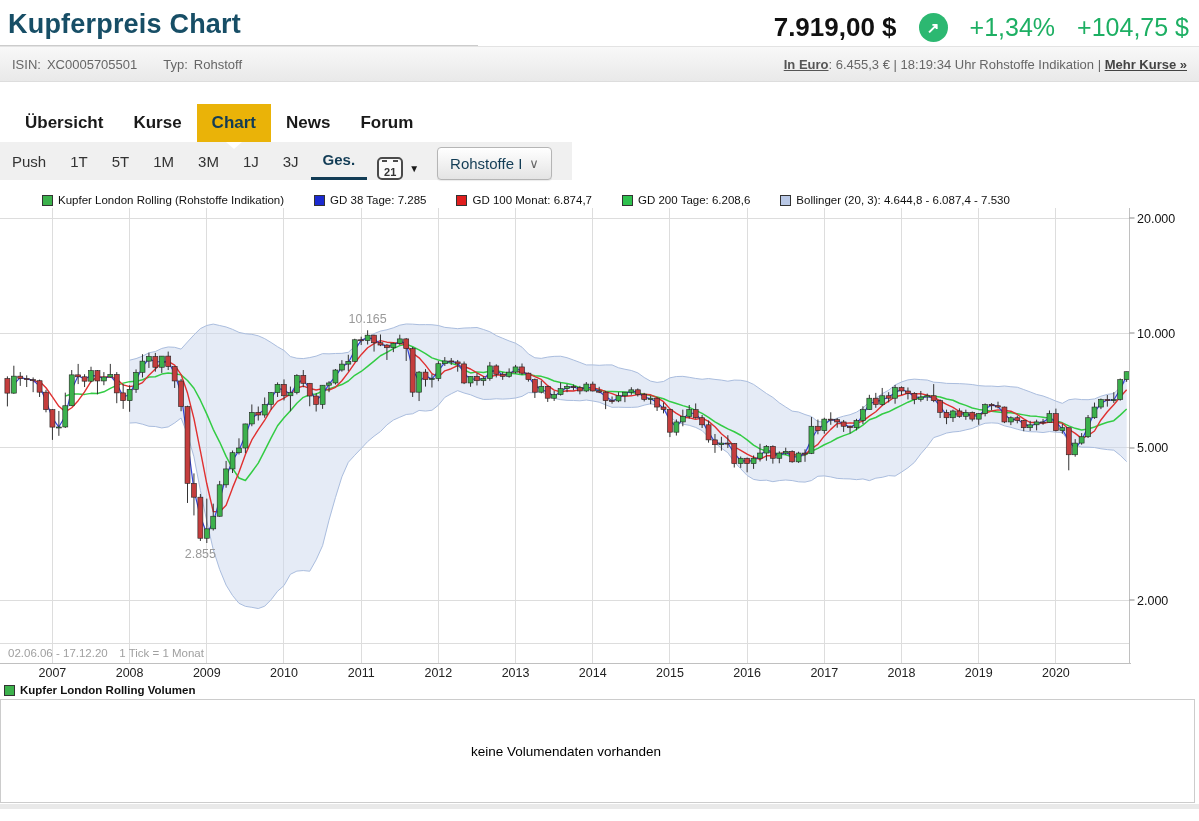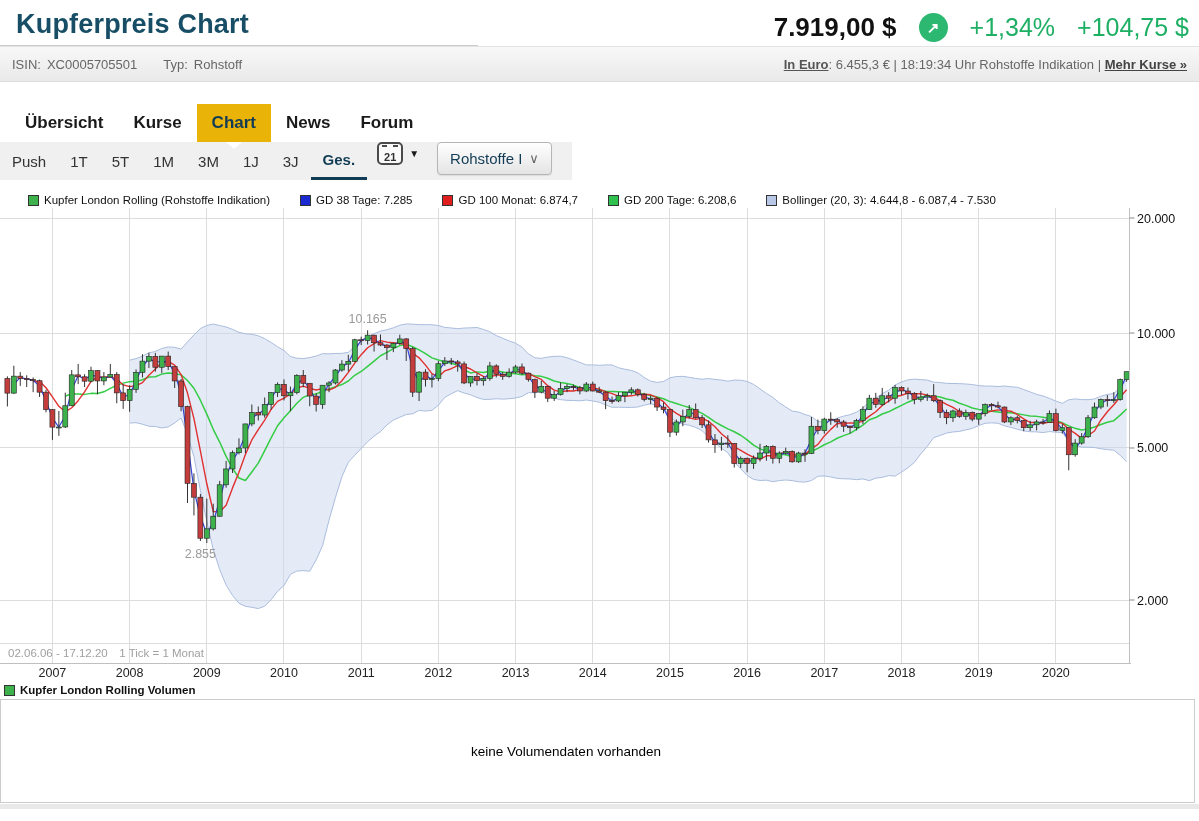--- a/index.html
+++ b/index.html
@@ -1,48 +1,48 @@
 <!DOCTYPE html>
 <html><head>
 <meta charset="utf-8">
 <style>
   html,body{margin:0;padding:0;background:#fff;}
   body{width:1199px;font-family:"Liberation Sans",sans-serif;color:#222;}
   
   .header{display:flex;justify-content:space-between;align-items:flex-start;}
-  .title-wrap{padding:9px 0 5px 16px;border-bottom:1px solid #ccc;width:478px;box-sizing:border-box;}
+  .title-wrap{padding:9px 0 5px 8px;border-bottom:1px solid #ccc;width:478px;box-sizing:border-box;}
   .page-title{font-size:27px;font-weight:bold;color:#174e66;letter-spacing:.2px;}
   .price-area{display:flex;align-items:center;gap:22px;margin:12px 10px 0 0;justify-content:space-between;}
   .price{font-size:26px;font-weight:600;color:#111;}
   .trend-circle{width:29px;height:29px;border-radius:50%;background:#2cb871;color:#fff;display:flex;align-items:center;justify-content:center;font-size:15px;font-weight:bold;}
   .chg{font-size:25px;color:#1daf63;}
   
   .infobar{height:34px;background:linear-gradient(#f8f8f8,#e9e9e9);border-top:1px solid #e3e3e3;border-bottom:1px solid #ddd;display:flex;justify-content:space-between;align-items:center;padding:0 12px;font-size:13px;color:#666;}
   .infobar .left span{margin-right:6px;}
   .infobar .left .gap{margin-right:26px;}
   .ul-link{font-weight:bold;text-decoration:underline;color:#555;cursor:pointer;}
   .mehr{color:#444;}
   
   .tabs{display:flex;margin-top:22px;padding-left:10px;font-size:17px;font-weight:bold;color:#1a1a1a;}
   .tab{padding:9px 15px;cursor:pointer;position:relative;}
   .tab.active{background:#eab308;color:#123c55;}
   .tab.active::after{content:'';position:absolute;top:100%;left:50%;margin-left:-8px;border:8px solid transparent;border-top:7px solid #fff;border-bottom-width:0;z-index:2;}
   
-  .toolbar{width:572px;height:38px;background:#f0f0f0;display:flex;align-items:flex-start;font-size:15px;color:#333;}
+  .toolbar{width:572px;height:38px;background:#f0f0f0;display:flex;align-items:flex-end;font-size:15px;color:#333;}
   .tb-item{padding:0 12px;height:100%;display:flex;align-items:center;cursor:pointer;box-sizing:border-box;}
   .tb-item.active{font-weight:bold;color:#123c55;border-bottom:3px solid #123c55;}
   .cal-wrap{display:flex;align-items:center;margin:0 8px 0 10px;cursor:pointer;}
   .cal{position:relative;width:22px;height:19px;border:2px solid #4a4a4a;border-radius:5px;display:inline-flex;align-items:flex-end;justify-content:center;font-size:11px;font-weight:bold;color:#333;background:#fafafa;}
   .cal::before,.cal::after{content:'';position:absolute;top:1px;width:5px;height:2px;background:#4a4a4a;}
   .cal::before{left:3px;} .cal::after{right:3px;}
   .caret{font-size:10px;color:#1a1a1a;margin-left:6px;}
   .select-btn{margin-left:10px;padding:7px 12px;border:1px solid #b5b5b5;border-radius:4px;background:linear-gradient(#fff,#e4e4e4);font-size:15px;color:#123c55;display:flex;align-items:center;gap:7px;cursor:pointer;box-shadow:0 1px 1px rgba(0,0,0,.08);}
   .chevron{color:#666;font-size:13px;}
   
-  .legend{display:flex;gap:30px;align-items:center;margin:14px 0 2px 6px;font-size:11.5px;color:#111;padding-left:22px;}
+  .legend{display:flex;gap:30px;align-items:center;margin:14px 0 2px 20px;font-size:11.5px;color:#111;padding-left:22px;}
   .legend-item{display:flex;align-items:center;}
   .legend-swatch{width:9px;height:9px;border:1px solid #333;margin-right:5px;display:inline-block;}
   
   .chart-wrap{position:relative;width:1199px;height:474px;margin-top:2px;text-align:right;}
   
   .vol-legend{display:flex;align-items:center;margin:2px 0 3px 4px;font-size:11.5px;color:#111;font-weight:bold;}
   .vol-box{width:1195px;height:104px;border:1px solid #ccc;display:flex;align-items:center;box-sizing:border-box;}
   .vol-msg{width:1130px;text-align:center;font-size:13.5px;color:#000;}
   .bottom-strip{height:5px;background:#e9e9e9;margin-top:1px;}
 </style>

